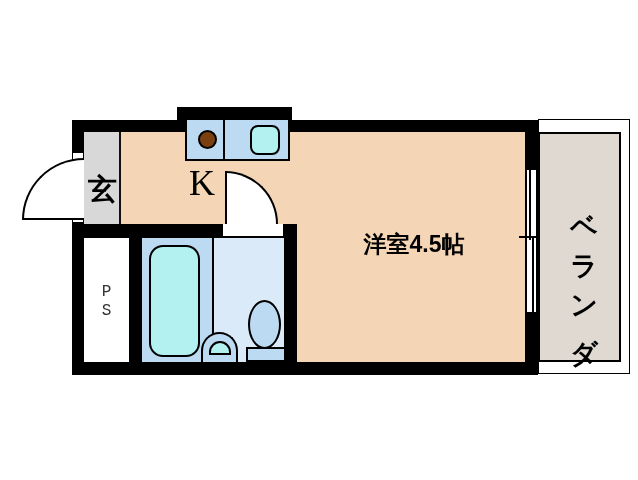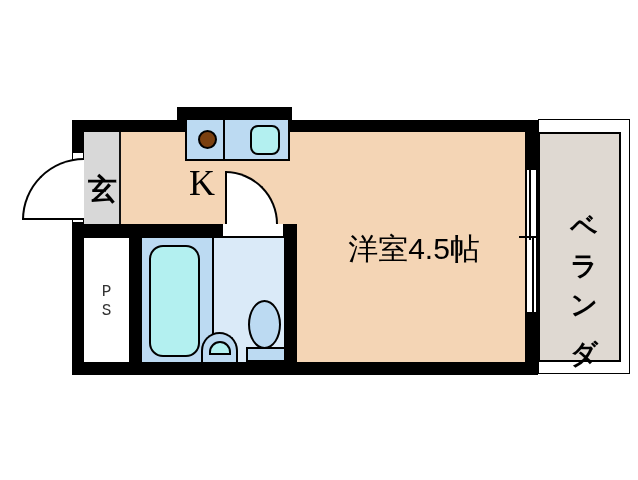--- a/index.html
+++ b/index.html
@@ -63,21 +63,21 @@
   .win-tick{left:519px;top:236px;width:24px;height:2px;}
 
   .ver-outer{left:538px;top:119px;width:92px;height:255px;background:#fff;border:1px solid #000;}
   .ver-inner{left:538px;top:132px;width:83px;height:230px;background:var(--veranda,#DFD9D2);
              border:2px solid #000;}
 
   .lbl{position:absolute;color:#000;white-space:nowrap;}
   .lbl-genkan{left:84px;top:170px;width:37px;text-align:center;font-size:29px;font-weight:600;}
   .lbl-k{left:178px;top:162px;width:48px;text-align:center;font-size:36px;
          font-family:"Liberation Serif",serif;}
-  .lbl-room{left:314px;top:229px;width:200px;text-align:center;font-size:30px;font-weight:400;}
+  .lbl-room{left:314px;top:229px;width:200px;text-align:center;font-size:23px;font-weight:700;}
   .lbl-veranda{left:566px;top:196px;font-size:27px;font-weight:600;
                writing-mode:vertical-rl;letter-spacing:10px;}
   .lbl-ps{left:84px;top:283px;width:45px;text-align:center;font-size:16px;line-height:19px;
           color:#333;font-family:"Liberation Mono",monospace;}
   .lbl-ps span{display:block;}
 </style>
 </head>
 <body>
 
 <div id="plan">

